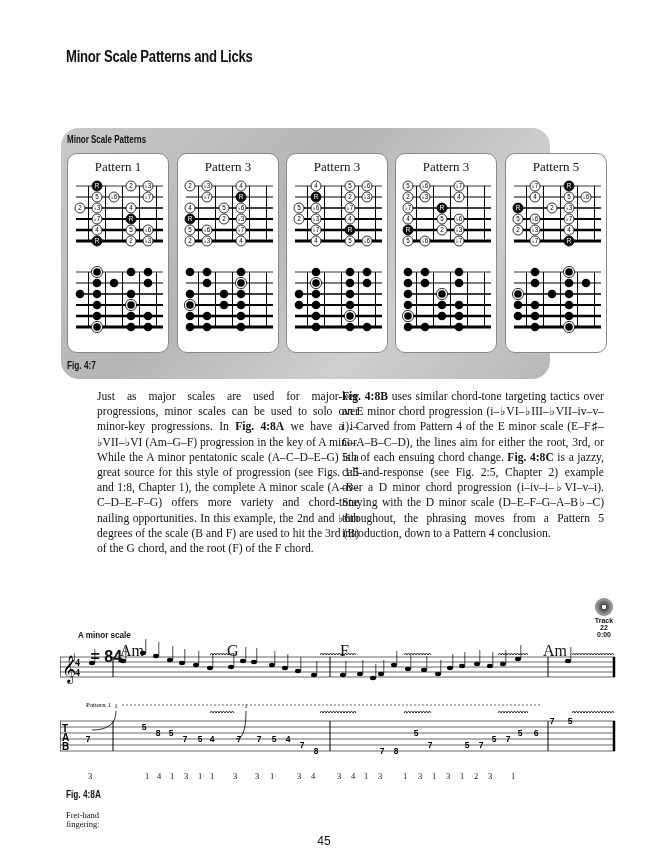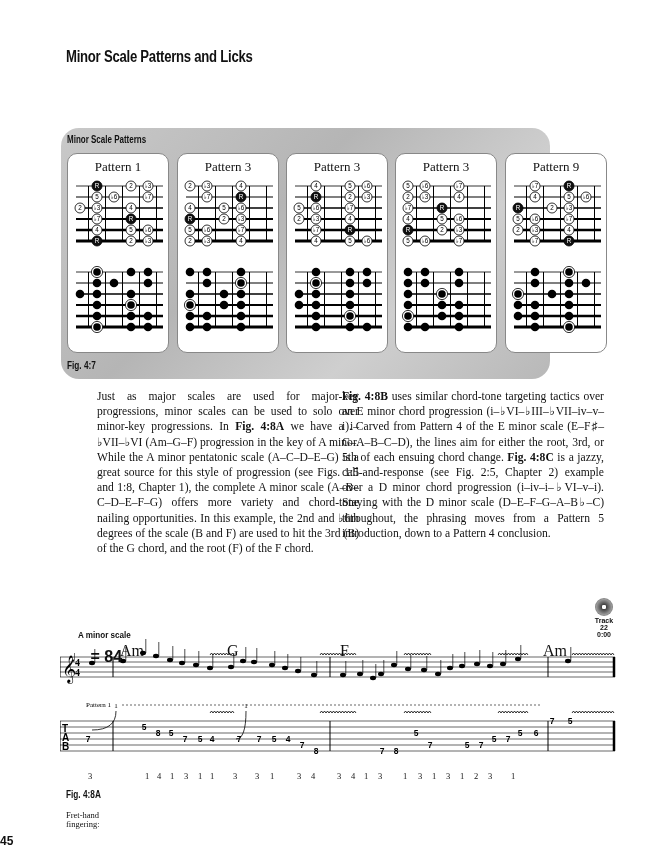--- a/index.html
+++ b/index.html
@@ -22,21 +22,21 @@
   #notation { position:absolute; left:60px; top:595px; width:560px; height:180px; }
   .small-sans { font-family:"Liberation Sans", sans-serif; font-weight:bold; }
   #tempo { position:absolute; left:70px; top:648px; font-size:16px; }
   #tempo-label { position:absolute; left:78px; top:630px; font-size:9px; transform:scaleX(0.9); transform-origin:left; }
   .chord { position:absolute; font-size:16px; }
   #track-badge { position:absolute; left:590px; top:598px; width:28px; text-align:center; font-family:"Liberation Sans", sans-serif; font-weight:bold; font-size:7px; line-height:7px; }
   #track-disc { width:18px; height:18px; border-radius:50%; background:radial-gradient(circle,#fff 15%,#444 20%,#999 60%,#333 100%); margin:0 auto 1px; }
   #fingering-label { position:absolute; left:66px; top:763px; font-size:8.5px; line-height:9px;margin-top:48px; }
   .finger { position:absolute; top:771px; font-size:8.5px; }
   #fig-label { position:absolute; left:66px; top:788px; font-family:"Liberation Sans", sans-serif; font-weight:bold; font-size:11px; transform:scaleX(0.75); transform-origin:left; }
-  #page-number { position:absolute; left:0; right:0; top:834px; font-family:"Liberation Sans", sans-serif; font-weight:bold; font-size:12px; }
+  #page-number { position:absolute; left:0; right:0; top:834px; text-align:center; font-family:"Liberation Sans", sans-serif; font-weight:normal; font-size:12px; }
   .tabnum { font-family:"Liberation Sans", sans-serif; font-weight:bold; font-size:8.5px; }
 </style>
 </head>
 <body>
 
 <div id="page">
 
   <div class="heading">Minor Scale Patterns and Licks</div>
 
   <div id="figure-box">
@@ -364,21 +364,21 @@
           <circle cx="8" cy="52" r="5.6" fill="#fff" stroke="#000" stroke-width="0.8"></circle>
           <circle cx="8" cy="52" r="3.8" fill="#000"></circle>
           <circle cx="42" cy="52" r="4.3" fill="#000"></circle>
           <circle cx="59" cy="52" r="4.3" fill="#000"></circle>
           <circle cx="8" cy="63" r="4.3" fill="#000"></circle>
           <circle cx="25" cy="63" r="4.3" fill="#000"></circle>
           <circle cx="59" cy="63" r="4.3" fill="#000"></circle>
         </svg>
     </div>
     <div class="card" style="left:444px">
-      <div class="card-title">Pattern 9</div>
+      <div class="card-title">Pattern 5</div>
       <svg width="92" height="85" style="top:24px" id="deg5">
           <line x1="4" x2="91" y1="8" y2="8" stroke="#000" stroke-width="0.8"></line>
           <line x1="4" x2="91" y1="19" y2="19" stroke="#000" stroke-width="1.2000000000000002"></line>
           <line x1="4" x2="91" y1="30" y2="30" stroke="#000" stroke-width="1.6"></line>
           <line x1="4" x2="91" y1="41" y2="41" stroke="#000" stroke-width="2"></line>
           <line x1="4" x2="91" y1="52" y2="52" stroke="#000" stroke-width="2.4000000000000004"></line>
           <line x1="4" x2="91" y1="63" y2="63" stroke="#000" stroke-width="2.8"></line>
           <line x1="16.5" x2="16.5" y1="8" y2="63" stroke="#000" stroke-width="1"></line>
           <line x1="33.5" x2="33.5" y1="8" y2="63" stroke="#000" stroke-width="1"></line>
           <line x1="50.5" x2="50.5" y1="8" y2="63" stroke="#000" stroke-width="1"></line>

